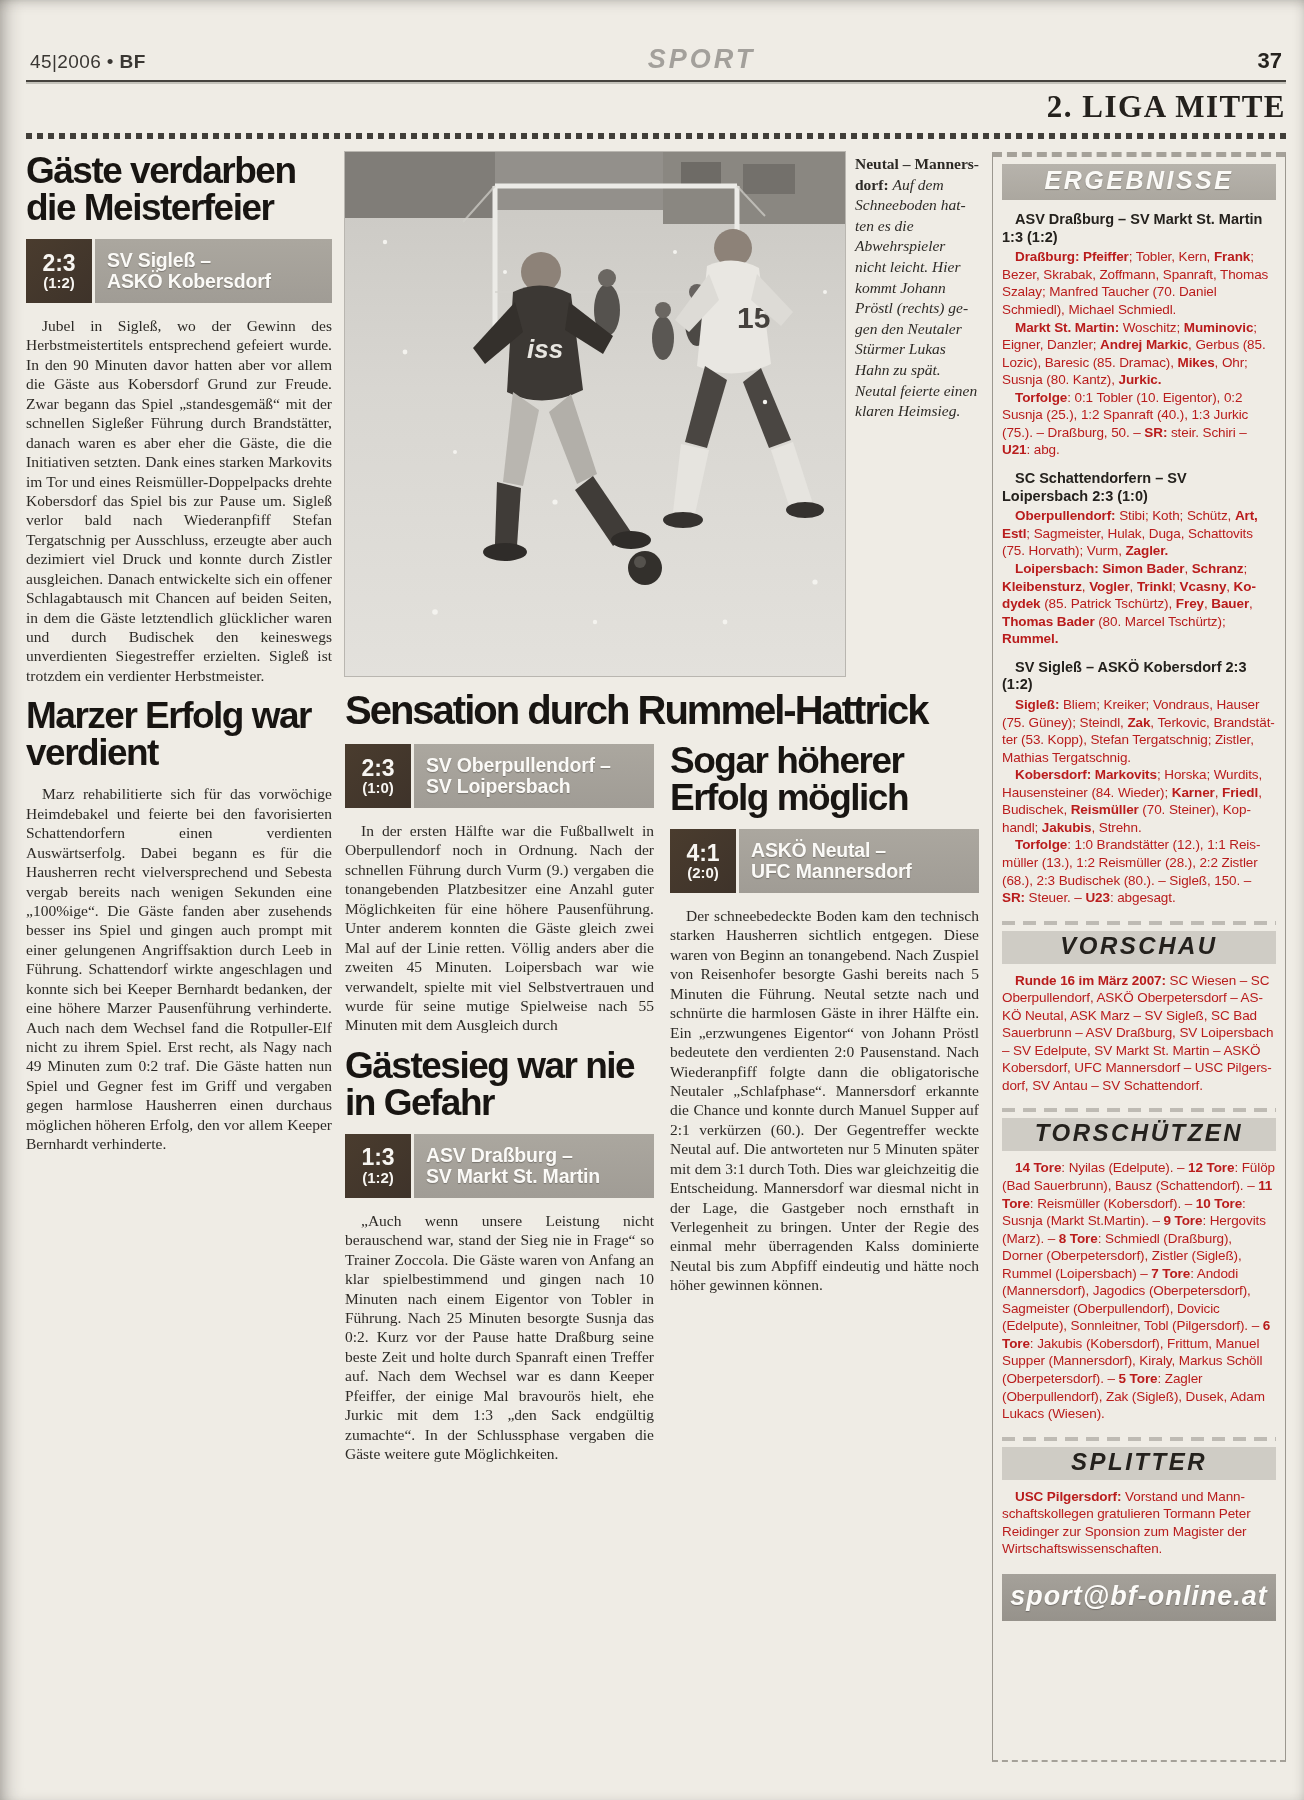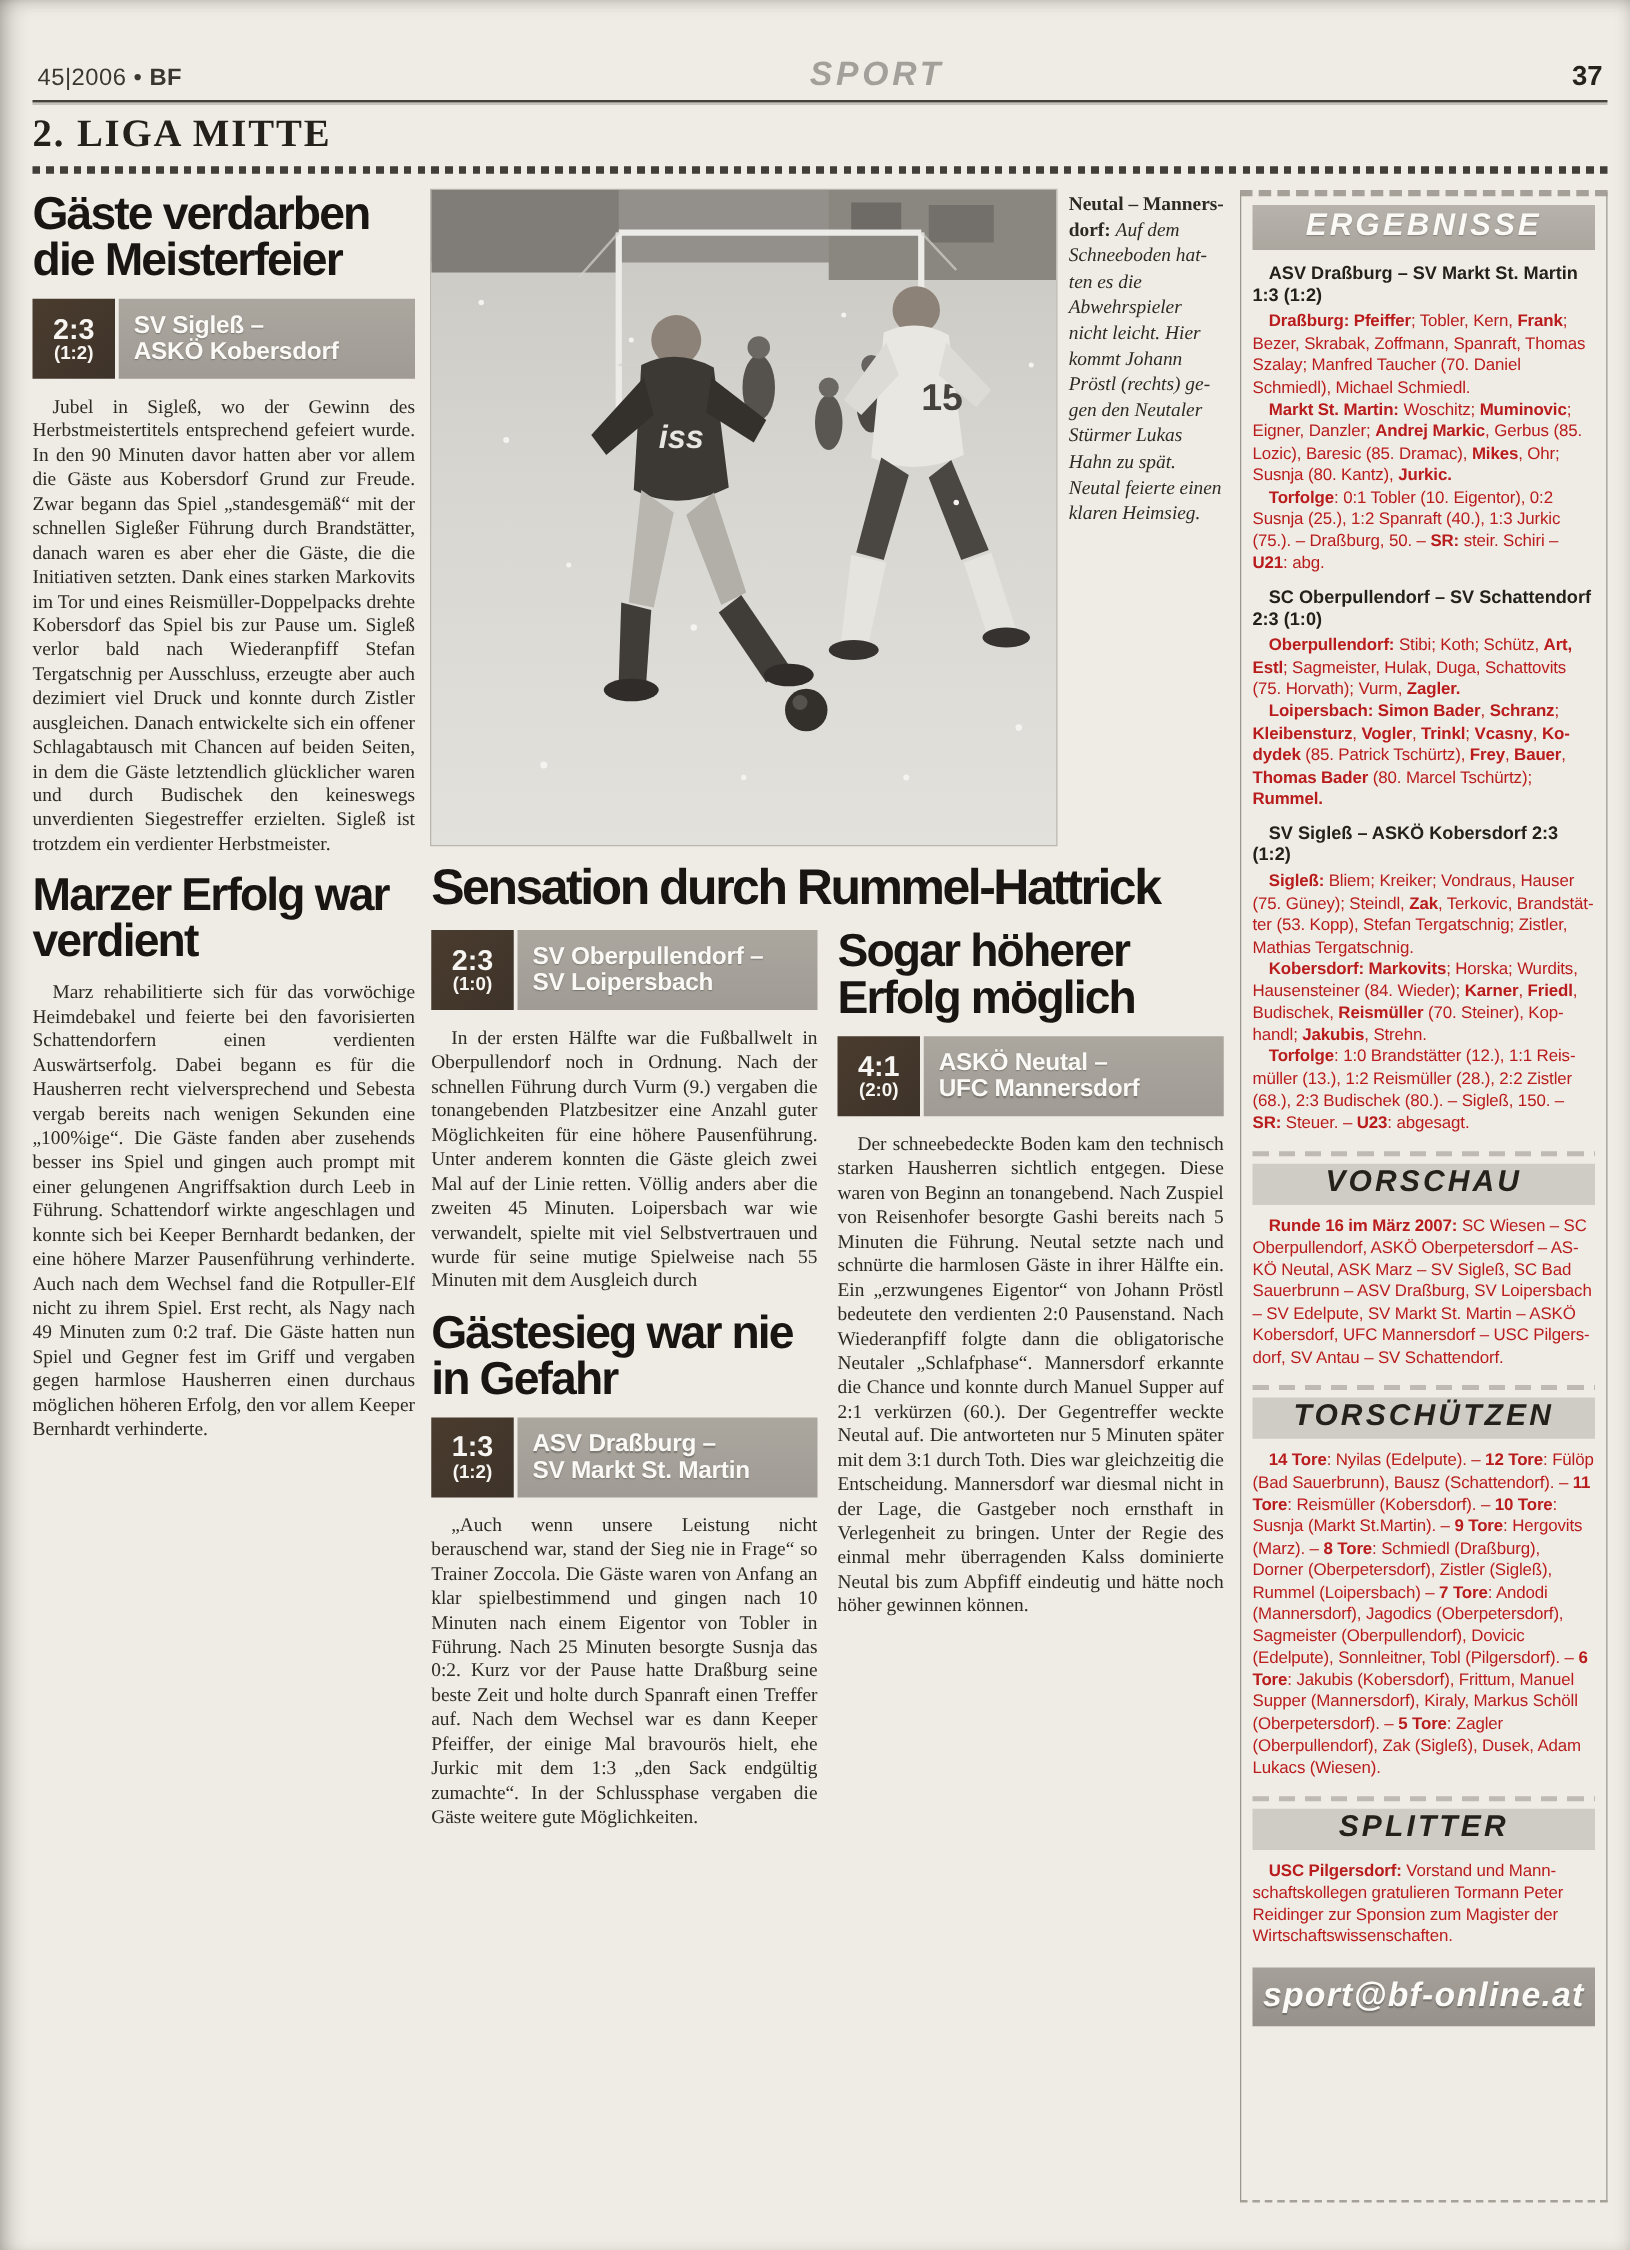--- a/index.html
+++ b/index.html
@@ -12,21 +12,21 @@
     padding:44px 18px 24px 26px; overflow:hidden;
     -webkit-hyphens:auto; hyphens:auto;
   }
   
   .masthead { display:flex; align-items:baseline; font-family:"Liberation Sans", sans-serif; padding:0 4px; }
   .issue { font-size:19px; color:#3a3733; letter-spacing:.4px; }
   .issue .brand { font-weight:bold; }
   .section-name { flex:1; text-align:center; font-size:27px; font-weight:bold; font-style:italic; color:#a3a09b; letter-spacing:3px; }
   .pageno { font-size:22px; font-weight:bold; color:#26231f; }
   .rule-thin { border-top:2px solid #45423d; margin-top:5px; box-shadow:0 2px 0 rgba(69,66,61,.25); }
-  .league { text-align:left; font-size:31px; font-weight:bold; letter-spacing:1.5px; margin:7px 0 8px; color:#24211d; }
+  .league { text-align:right; font-size:31px; font-weight:bold; letter-spacing:1.5px; margin:7px 0 8px; color:#24211d; }
   .rule-dotted { height:6px; background:repeating-linear-gradient(90deg,#413e39 0 6px, transparent 6px 11px); margin-bottom:13px; }
 
   
   .content { display:flex; gap:13px; align-items:flex-start; }
   .col1 { width:306px; flex:none; }
   .middle { width:634px; flex:none; }
   .sidebar { flex:1; }
 
   
   h2.headline { font-family:"Liberation Sans", sans-serif; font-weight:bold; color:#181512;
@@ -261,21 +261,21 @@
       <div class="sidebar-box">
 
         <div class="sb-header">ERGEBNISSE</div>
 
         <div class="sb-results">
           <p class="sb-match-title">ASV Draßburg – SV Markt St. Martin 1:3 (1:2)</p>
           <p class="sb-line"><span style="font-weight: bold;">Draßburg: Pfeiffer</span><span>; Tobler, Kern, </span><span style="font-weight: bold;">Frank</span><span>; Bezer, Skrabak, Zoffmann, Spanraft, Thomas Szalay; Manfred Taucher (70. Daniel Schmiedl), Michael Schmiedl.</span></p>
           <p class="sb-line"><span style="font-weight: bold;">Markt St. Martin:</span><span> Woschitz; </span><span style="font-weight: bold;">Muminovic</span><span>; Eigner, Danzler; </span><span style="font-weight: bold;">Andrej Markic</span><span>, Gerbus (85. Lozic), Baresic (85. Dramac), </span><span style="font-weight: bold;">Mikes</span><span>, Ohr; Susnja (80. Kantz), </span><span style="font-weight: bold;">Jurkic.</span></p>
           <p class="sb-line"><span style="font-weight: bold;">Torfolge</span><span>: 0:1 Tobler (10. Eigentor), 0:2 Susnja (25.), 1:2 Spanraft (40.), 1:3 Jurkic (75.). – Draßburg, 50. – </span><span style="font-weight: bold;">SR:</span><span> steir. Schiri – </span><span style="font-weight: bold;">U21</span><span>: abg.</span></p>
 
-          <p class="sb-match-title">SC Oberpullendorf – SV Schattendorf 2:3 (1:0)</p>
+          <p class="sb-match-title">SC Schattendorfern – SV Loipersbach 2:3 (1:0)</p>
           <p class="sb-line"><span style="font-weight: bold;">Oberpullendorf:</span><span> Stibi; Koth; Schütz, </span><span style="font-weight: bold;">Art, Estl</span><span>; Sagmeister, Hulak, Duga, Schattovits (75. Horvath); Vurm, </span><span style="font-weight: bold;">Zagler.</span></p>
           <p class="sb-line"><span style="font-weight: bold;">Loipersbach: Simon Bader</span><span>, </span><span style="font-weight: bold;">Schranz</span><span>; </span><span style="font-weight: bold;">Kleibensturz</span><span>, </span><span style="font-weight: bold;">Vogler</span><span>, </span><span style="font-weight: bold;">Trinkl</span><span>; </span><span style="font-weight: bold;">Vcasny</span><span>, </span><span style="font-weight: bold;">Ko­dydek</span><span> (85. Patrick Tschürtz), </span><span style="font-weight: bold;">Frey</span><span>, </span><span style="font-weight: bold;">Bauer</span><span>, </span><span style="font-weight: bold;">Thomas Bader</span><span> (80. Marcel Tschürtz); </span><span style="font-weight: bold;">Rummel.</span></p>
 
           <p class="sb-match-title">SV Sigleß – ASKÖ Kobersdorf 2:3 (1:2)</p>
           <p class="sb-line"><span style="font-weight: bold;">Sigleß:</span><span> Bliem; Kreiker; Vondraus, Hauser (75. Güney); Steindl, </span><span style="font-weight: bold;">Zak</span><span>, Terkovic, Brandstät­ter (53. Kopp), Stefan Tergatschnig; Zistler, Mathias Tergatschnig.</span></p>
           <p class="sb-line"><span style="font-weight: bold;">Kobersdorf: Markovits</span><span>; Horska; Wurdits, Hausensteiner (84. Wieder); </span><span style="font-weight: bold;">Karner</span><span>, </span><span style="font-weight: bold;">Friedl</span><span>, Budischek, </span><span style="font-weight: bold;">Reismüller</span><span> (70. Steiner), Kop­handl; </span><span style="font-weight: bold;">Jakubis</span><span>, Strehn.</span></p>
           <p class="sb-line"><span style="font-weight: bold;">Torfolge</span><span>: 1:0 Brandstätter (12.), 1:1 Reis­müller (13.), 1:2 Reismüller (28.), 2:2 Zistler (68.), 2:3 Budischek (80.). – Sigleß, 150. – </span><span style="font-weight: bold;">SR:</span><span> Steuer. – </span><span style="font-weight: bold;">U23</span><span>: abgesagt.</span></p>
         </div>
 
         <div class="dash-rule"></div>

